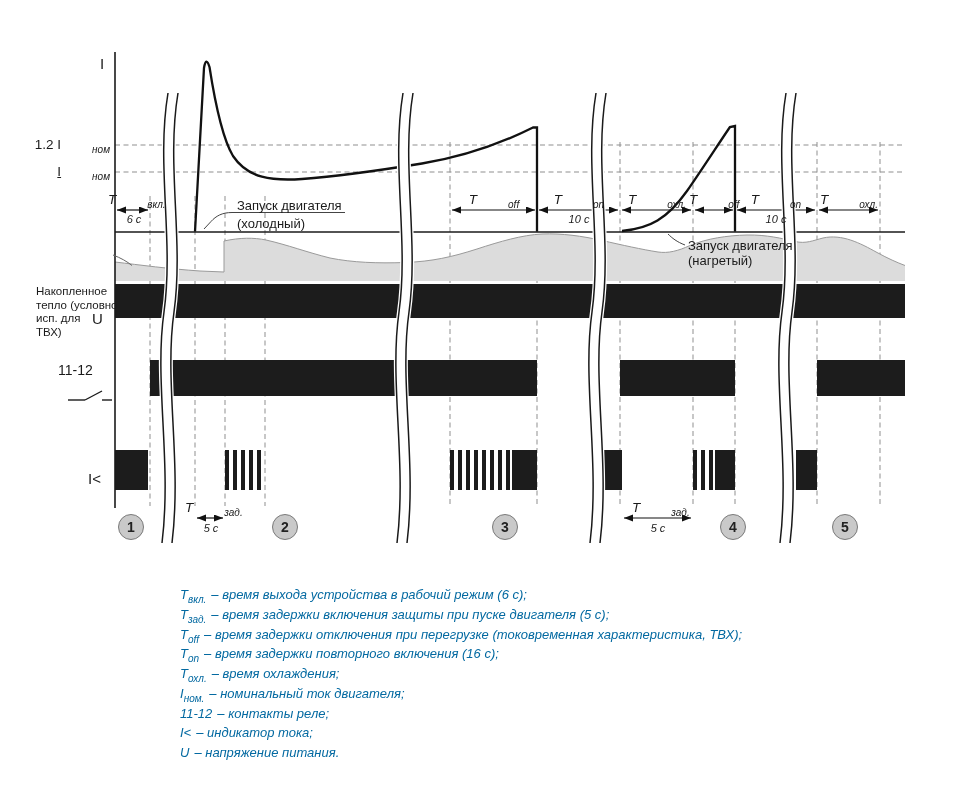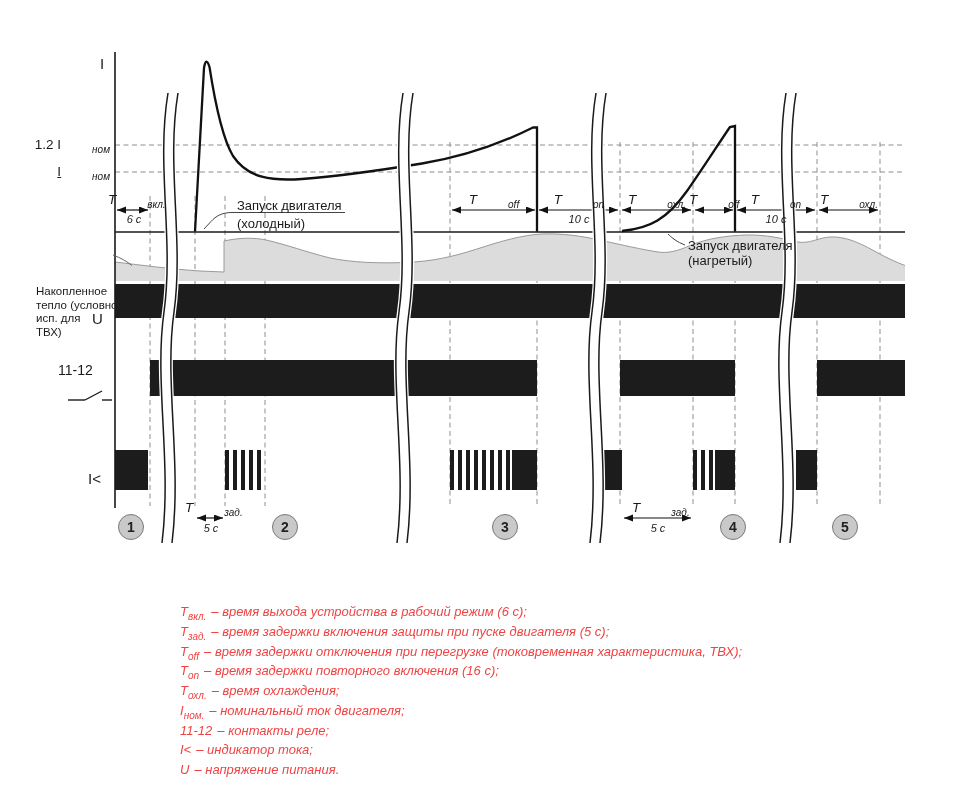--- a/index.html
+++ b/index.html
@@ -11,21 +11,21 @@
   .axis-lab { font-size:15px; }
   .lvl { font-size:13.5px; text-align:right; }
   .lvl sub, .timer sub { font-size:10px; font-style:italic;margin-left:31px; }
   .timer { font-size:13.5px; font-style:italic; text-align:center; }
   .tval { font-size:11px; font-style:italic; text-align:center; }
   .note { font-size:11.5px; line-height:13.5px; }
   .ann { font-size:13px; }
   .phase { position:absolute; width:26px; height:26px; border-radius:50%;
            background:#c9c9c9; border:1.5px solid #7a7a7a; color:#222;
            font-weight:bold; font-size:14px; display:flex; align-items:center; justify-content:center; }
-  .legend { position:absolute; left:180px; top:604px; font-style:italic; font-size:13px; color:#ef4444; }
+  .legend { position:absolute; left:180px; top:587px; font-style:italic; font-size:13px; color:#0369a1; }
   .legend .row { margin-bottom:2.2px; white-space:nowrap; }
   .legend sub { font-size:10px; }
   .legend .rest { margin-left:5px; }
 </style>
 </head>
 <body>
 
 <div class="stage">
 
   <svg class="diagram" width="970" height="792" viewBox="0 0 970 792">

